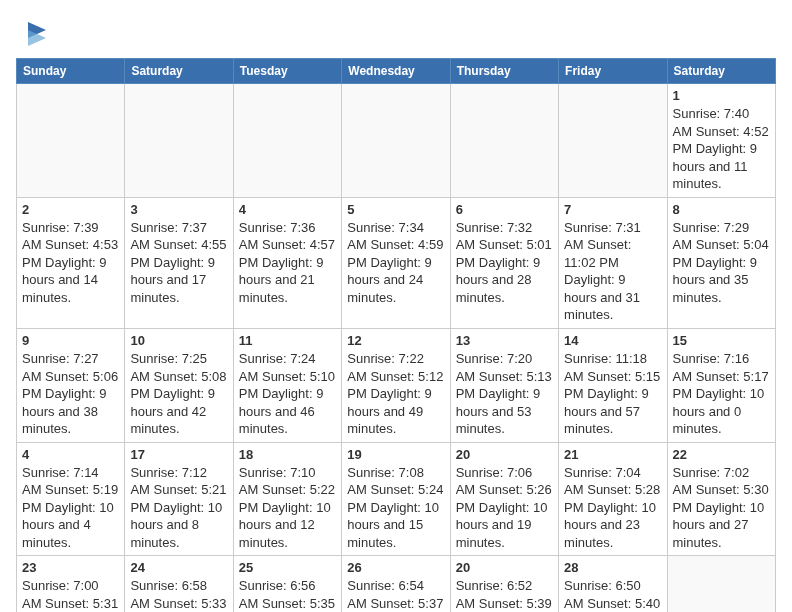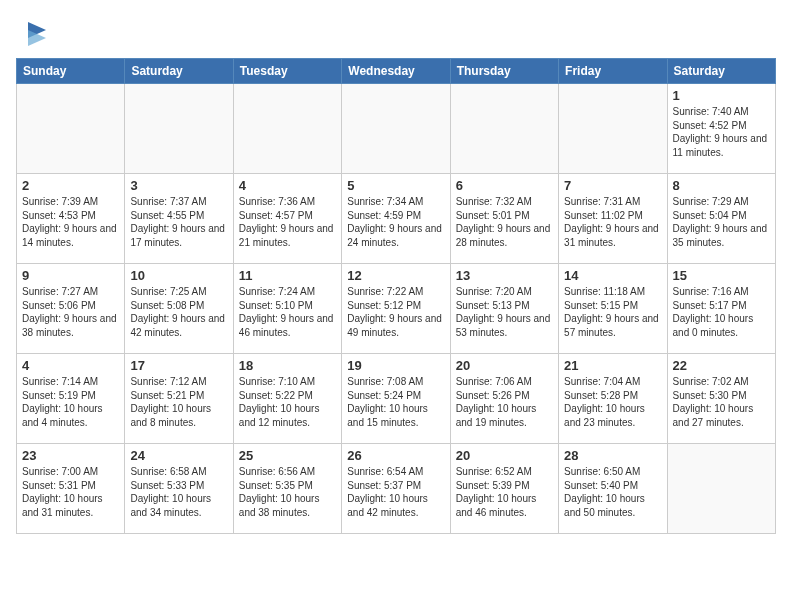--- a/index.html
+++ b/index.html
@@ -66,21 +66,21 @@
       background: #f9f9f9;
     }
     .day-number {
       font-size: 13px;
       font-weight: bold;
       color: #333;
       display: block;
       margin-bottom: 2px;
     }
     .day-info {
-      font-size: 10px;
+      font-size: 13px;
       color: #333;
       line-height: 1.35;
     }
     tr.week-row td {
       height: 90px;
     }
   </style>
 </head>
 <body>
 

